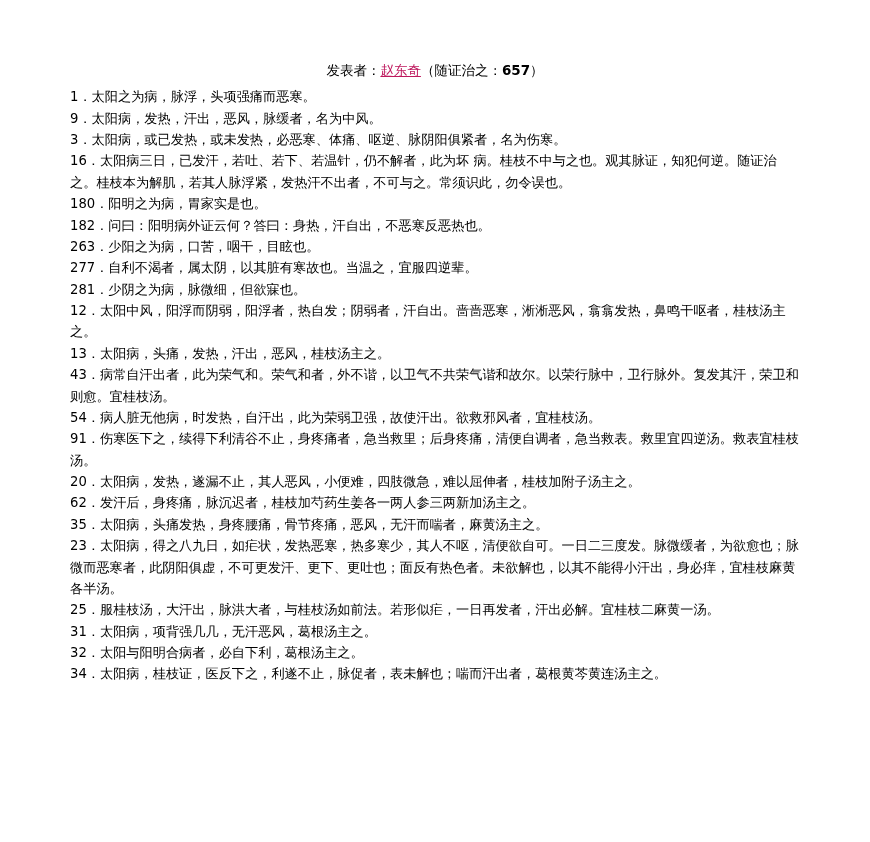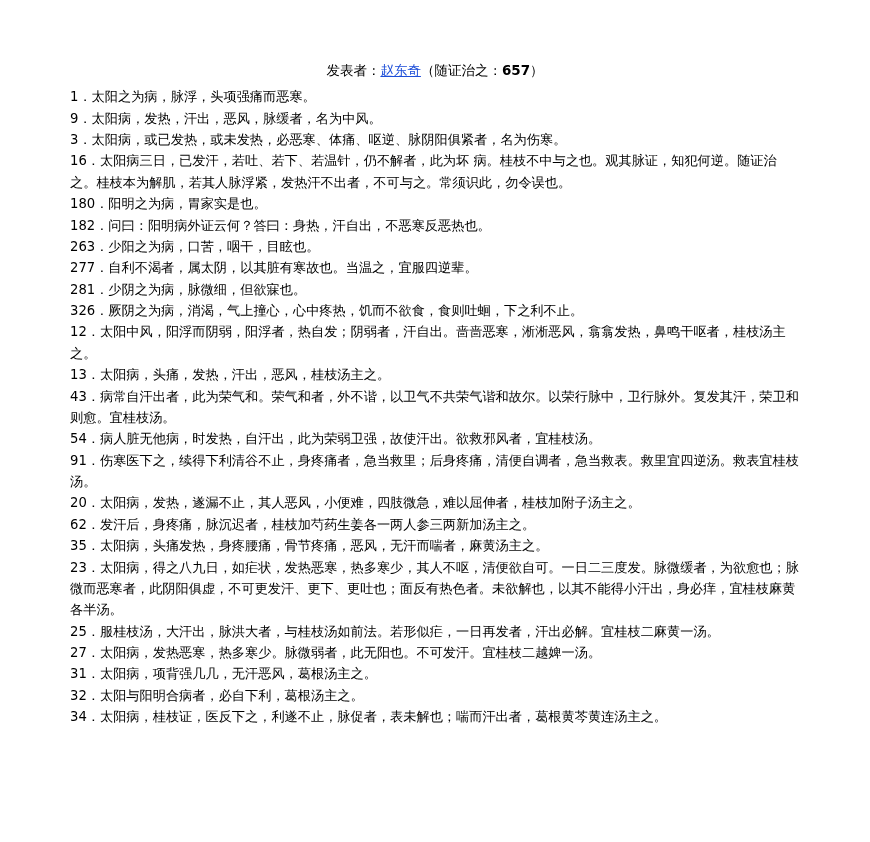--- a/index.html
+++ b/index.html
@@ -20,21 +20,21 @@
     box-sizing: border-box;
     padding: 60px 70px 0 70px;
   }
   .header {
     text-align: center;
     font-size: 13.5px;
     line-height: 1.5;
     margin-bottom: 6px;
   }
   .header .author-link {
-    color: #1d4ed8;
+    color: #be185d;
     text-decoration: underline;
     cursor: pointer;
   }
   .header .visits {
     font-weight: bold;
   }
   .body-text {
     font-size: 13.2px;
     line-height: 1.62;
     text-align: center;
@@ -60,31 +60,29 @@
   <div class="body-text">
     <p class="para">1．太阳之为病，脉浮，头项强痛而恶寒。</p>
     <p class="para">9．太阳病，发热，汗出，恶风，脉缓者，名为中风。</p>
     <p class="para">3．太阳病，或已发热，或未发热，必恶寒、体痛、呕逆、脉阴阳俱紧者，名为伤寒。</p>
     <p class="para">16．太阳病三日，已发汗，若吐、若下、若温针，仍不解者，此为坏   病。桂枝不中与之也。观其脉证，知犯何逆。随证治之。桂枝本为解肌，若其人脉浮紧，发热汗不出者，不可与之。常须识此，勿令误也。</p>
     <p class="para">180．阳明之为病，胃家实是也。</p>
     <p class="para">182．问曰：阳明病外证云何？答曰：身热，汗自出，不恶寒反恶热也。</p>
     <p class="para">263．少阳之为病，口苦，咽干，目眩也。</p>
     <p class="para">277．自利不渴者，属太阴，以其脏有寒故也。当温之，宜服四逆辈。</p>
     <p class="para">281．少阴之为病，脉微细，但欲寐也。</p>
-    <p class="para">326．厥阴之为病，消渴，气上撞心，心中疼热，饥而不欲食，食则吐蛔，下之利不止。</p>
     <p class="para">12．太阳中风，阳浮而阴弱，阳浮者，热自发；阴弱者，汗自出。啬啬恶寒，淅淅恶风，翕翕发热，鼻鸣干呕者，桂枝汤主之。</p>
     <p class="para">13．太阳病，头痛，发热，汗出，恶风，桂枝汤主之。</p>
     <p class="para">43．病常自汗出者，此为荣气和。荣气和者，外不谐，以卫气不共荣气谐和故尔。以荣行脉中，卫行脉外。复发其汗，荣卫和则愈。宜桂枝汤。</p>
     <p class="para">54．病人脏无他病，时发热，自汗出，此为荣弱卫强，故使汗出。欲救邪风者，宜桂枝汤。</p>
     <p class="para">91．伤寒医下之，续得下利清谷不止，身疼痛者，急当救里；后身疼痛，清便自调者，急当救表。救里宜四逆汤。救表宜桂枝汤。</p>
     <p class="para">20．太阳病，发热，遂漏不止，其人恶风，小便难，四肢微急，难以屈伸者，桂枝加附子汤主之。</p>
     <p class="para">62．发汗后，身疼痛，脉沉迟者，桂枝加芍药生姜各一两人参三两新加汤主之。</p>
     <p class="para">35．太阳病，头痛发热，身疼腰痛，骨节疼痛，恶风，无汗而喘者，麻黄汤主之。</p>
     <p class="para">23．太阳病，得之八九日，如疟状，发热恶寒，热多寒少，其人不呕，清便欲自可。一日二三度发。脉微缓者，为欲愈也；脉微而恶寒者，此阴阳俱虚，不可更发汗、更下、更吐也；面反有热色者。未欲解也，以其不能得小汗出，身必痒，宜桂枝麻黄各半汤。</p>
     <p class="para">25．服桂枝汤，大汗出，脉洪大者，与桂枝汤如前法。若形似疟，一日再发者，汗出必解。宜桂枝二麻黄一汤。</p>
-    <p class="para">27．太阳病，发热恶寒，热多寒少。脉微弱者，此无阳也。不可发汗。宜桂枝二越婢一汤。</p>
     <p class="para">31．太阳病，项背强几几，无汗恶风，葛根汤主之。</p>
     <p class="para">32．太阳与阳明合病者，必自下利，葛根汤主之。</p>
     <p class="para">34．太阳病，桂枝证，医反下之，利遂不止，脉促者，表未解也；喘而汗出者，葛根黄芩黄连汤主之。</p>
   </div>
 
   <div class="spacer-bottom"></div>
 </div>
 
 </body></html>

